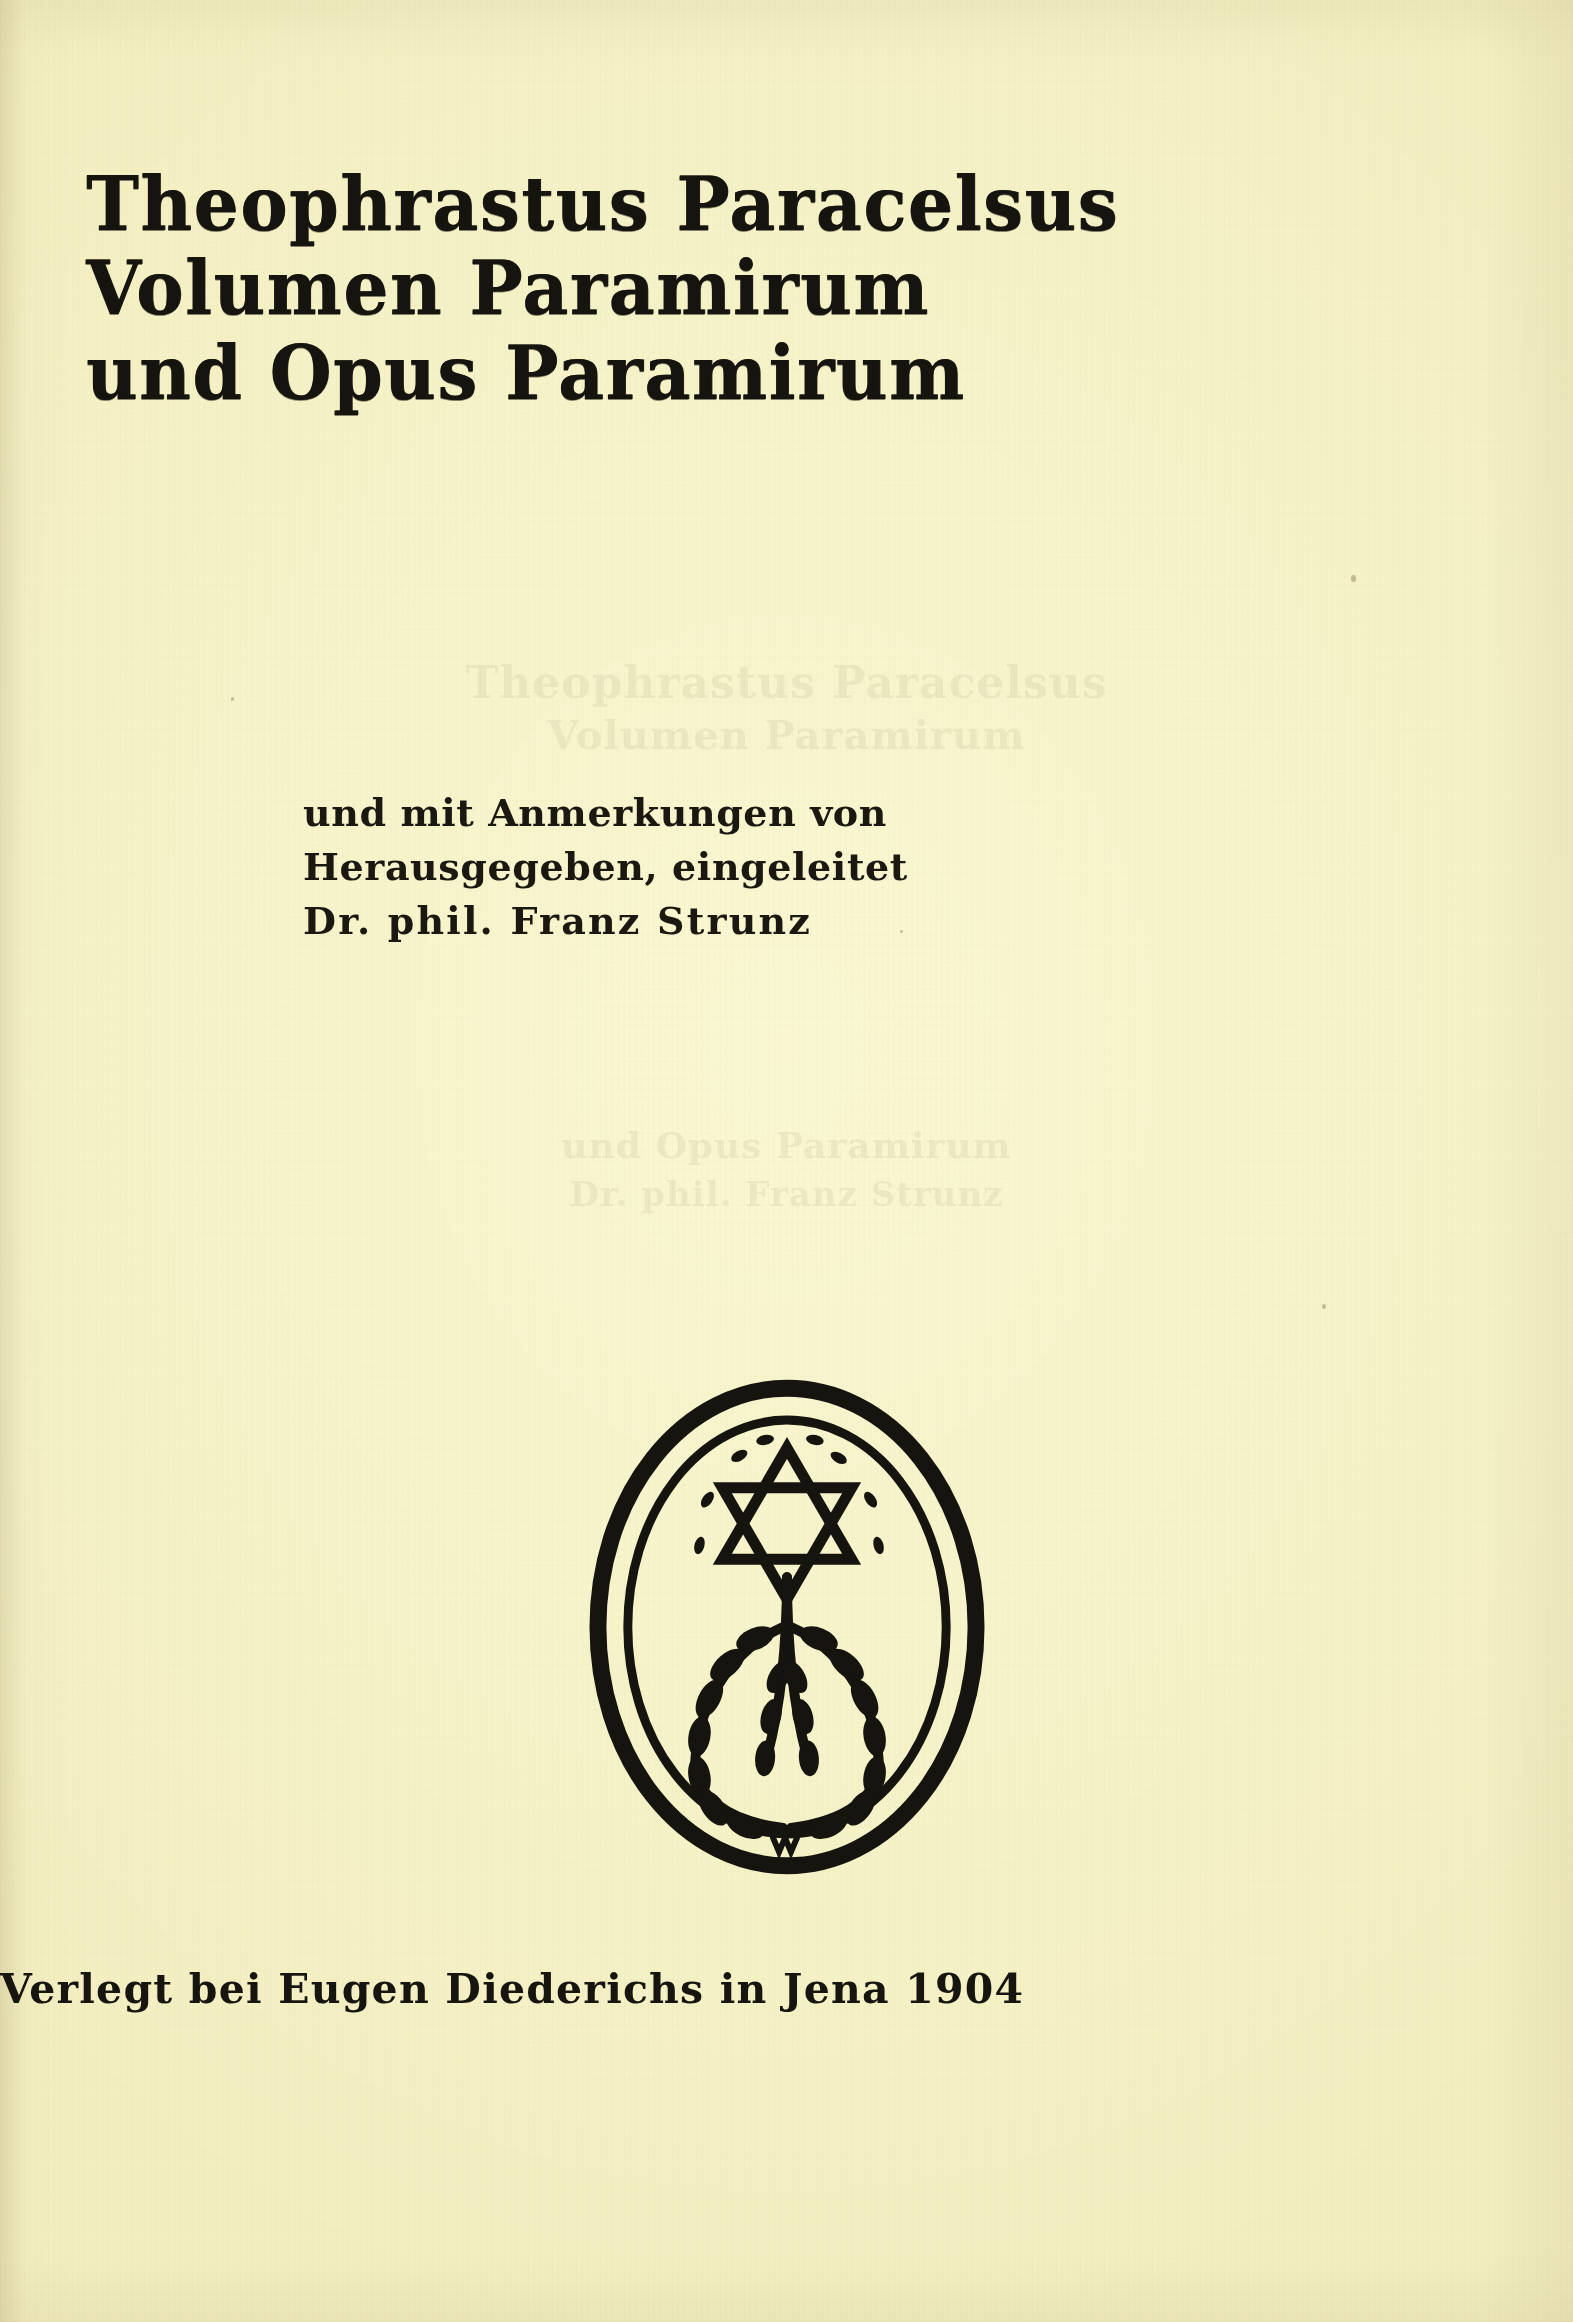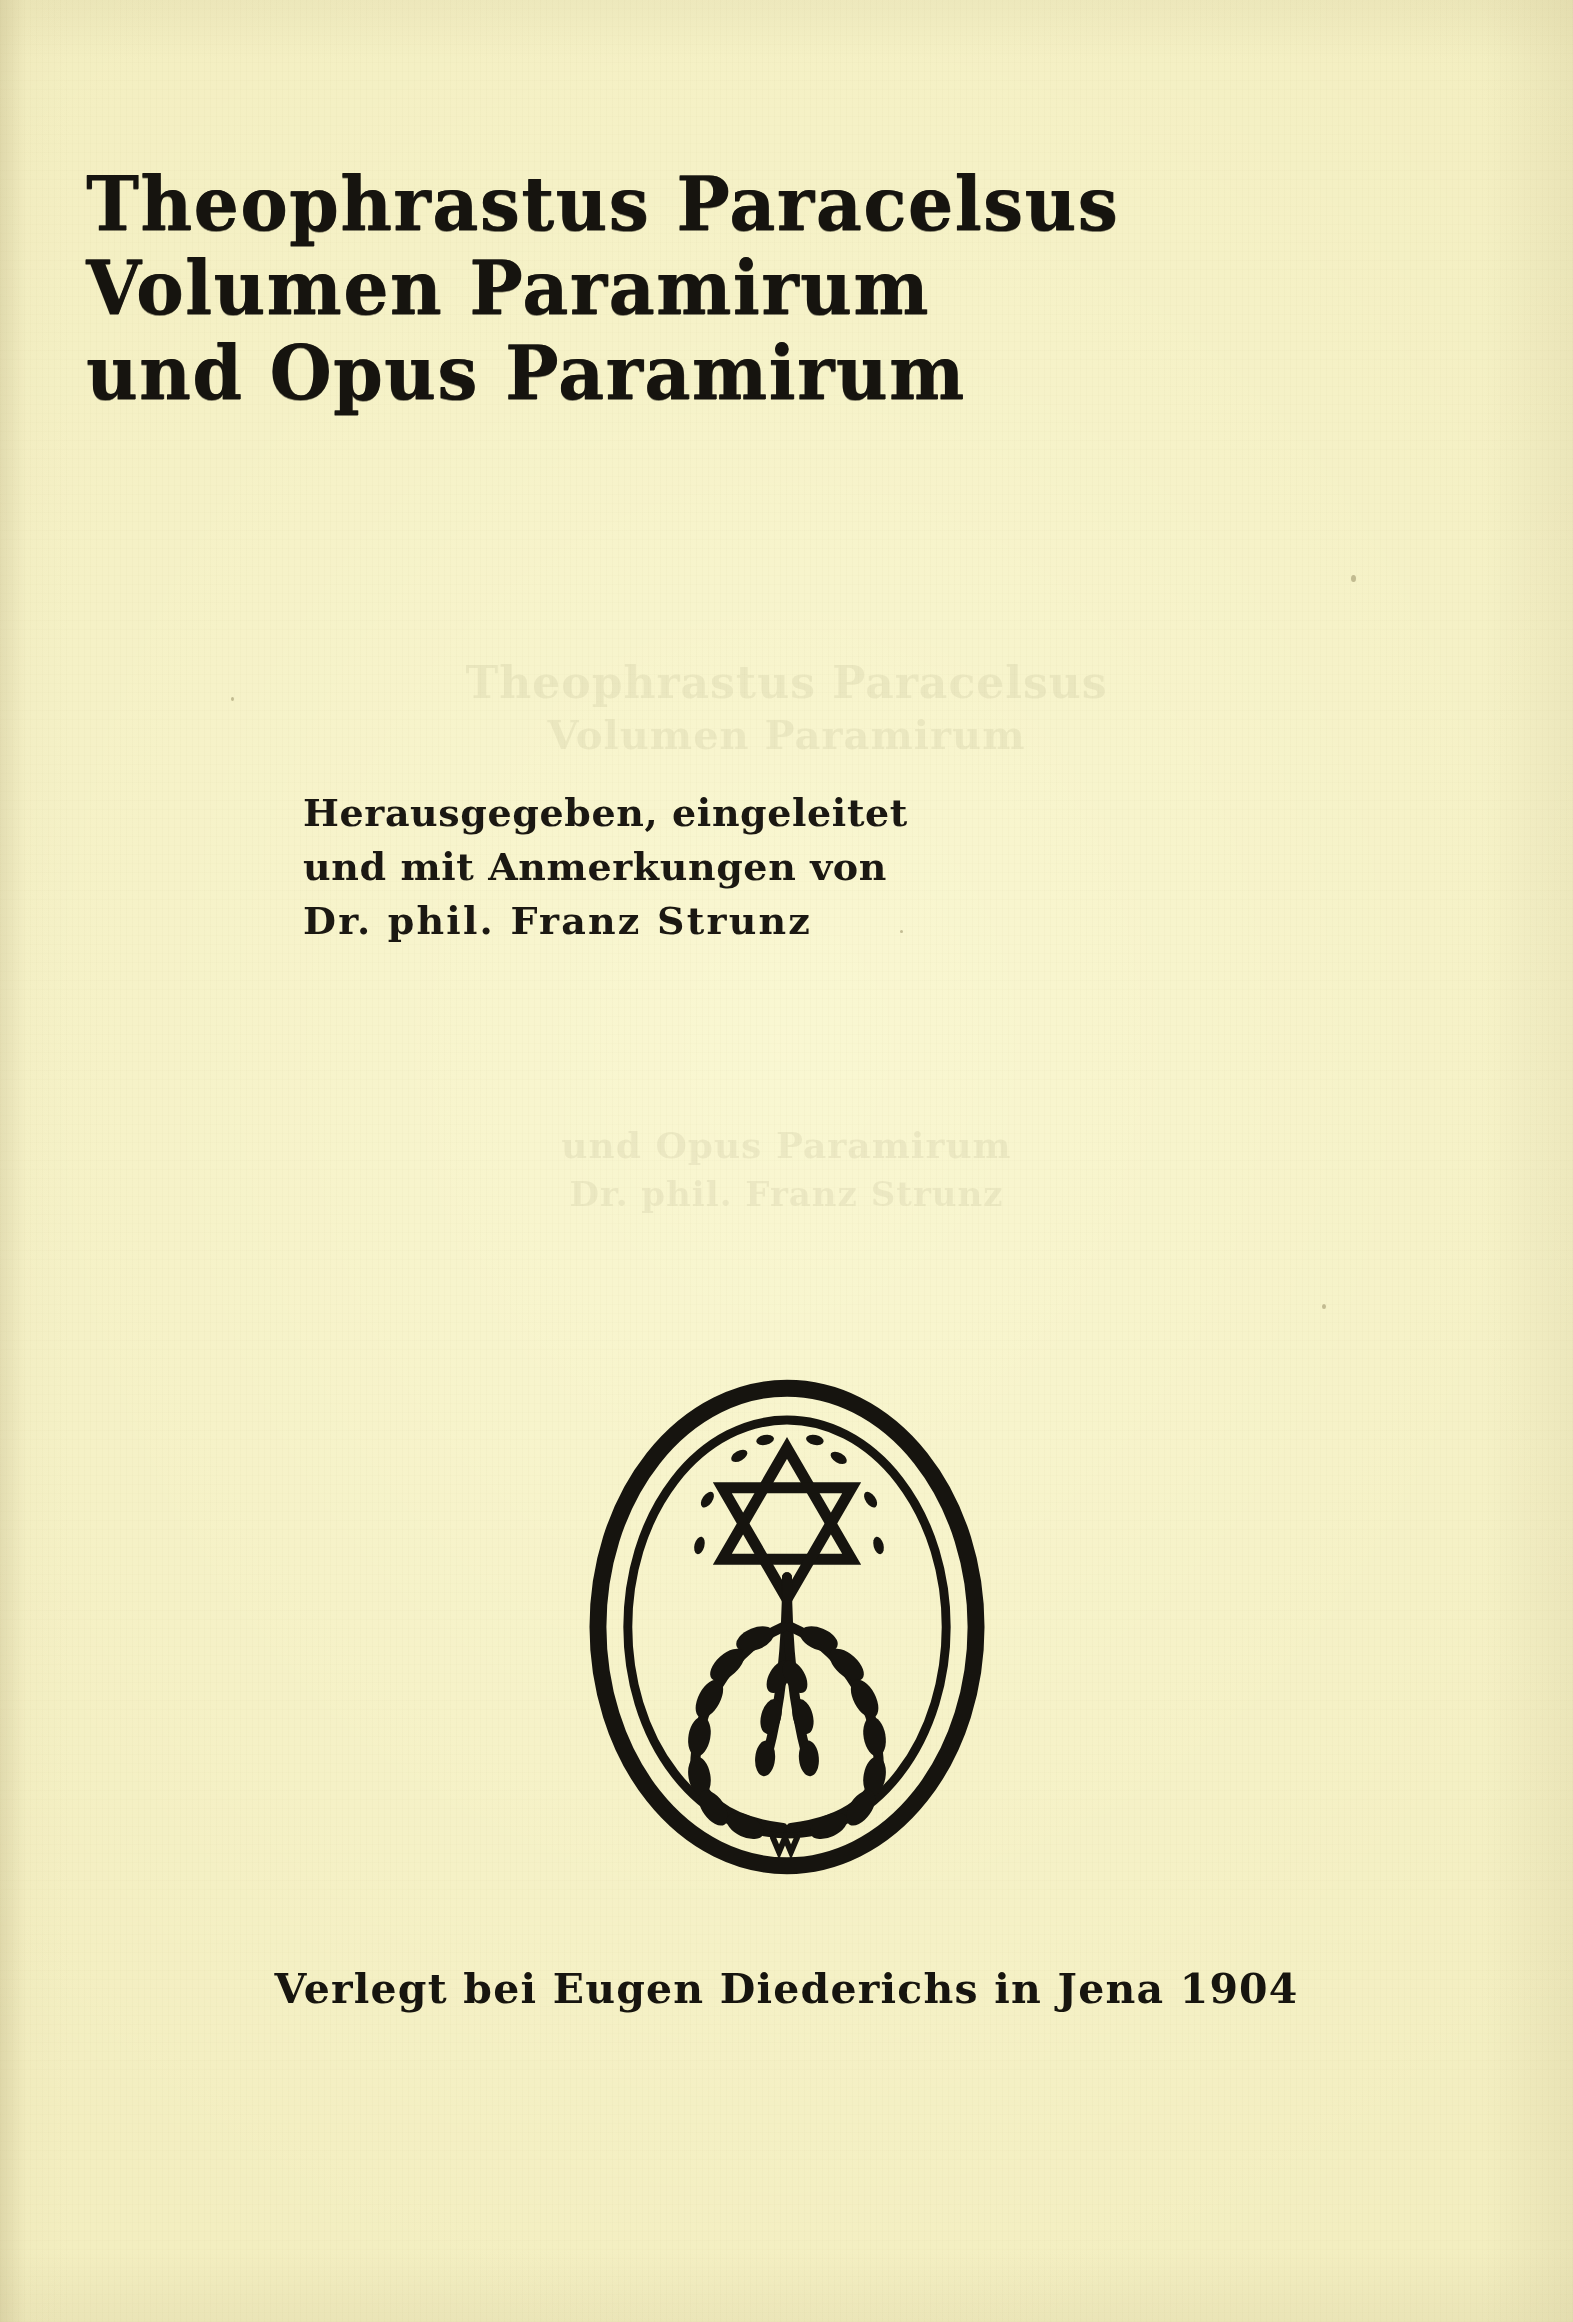--- a/index.html
+++ b/index.html
@@ -99,21 +99,21 @@
     top: 1378px;
     display: flex;
     justify-content: center;
   }
 
   .imprint {
     position: absolute;
     left: 0;
     right: 0;
     top: 1965px;
-    text-align: center;
+    text-align: left;
   }
   .imprint-text {
     display: inline-block;
     font-family: "DejaVu Serif", serif;
     font-weight: bold;
     font-size: 41px;
     color: #17150f;
     letter-spacing: 1.2px;
     white-space: nowrap;
   }
@@ -136,22 +136,22 @@
 
 <div class="content">
 
   <div class="title-block">
     <div class="title-line">Theophrastus Paracelsus</div>
     <div class="title-line">Volumen Paramirum</div>
     <div class="title-line">und Opus Paramirum</div>
   </div>
 
   <div class="editor-block">
+    <div class="editor-line">und mit Anmerkungen von</div>
     <div class="editor-line">Herausgegeben,  eingeleitet</div>
-    <div class="editor-line">und mit Anmerkungen von</div>
     <div class="editor-line name">Dr. phil. Franz Strunz</div>
   </div>
 
   <div class="emblem-wrap">
     <svg width="398" height="498" viewBox="0 0 400 500">
       <g fill="none" stroke="#16140f">
         <ellipse cx="200" cy="250" rx="190" ry="240" stroke-width="17"></ellipse>
         <ellipse cx="200" cy="250" rx="160" ry="208" stroke-width="9"></ellipse>
       </g>
 

